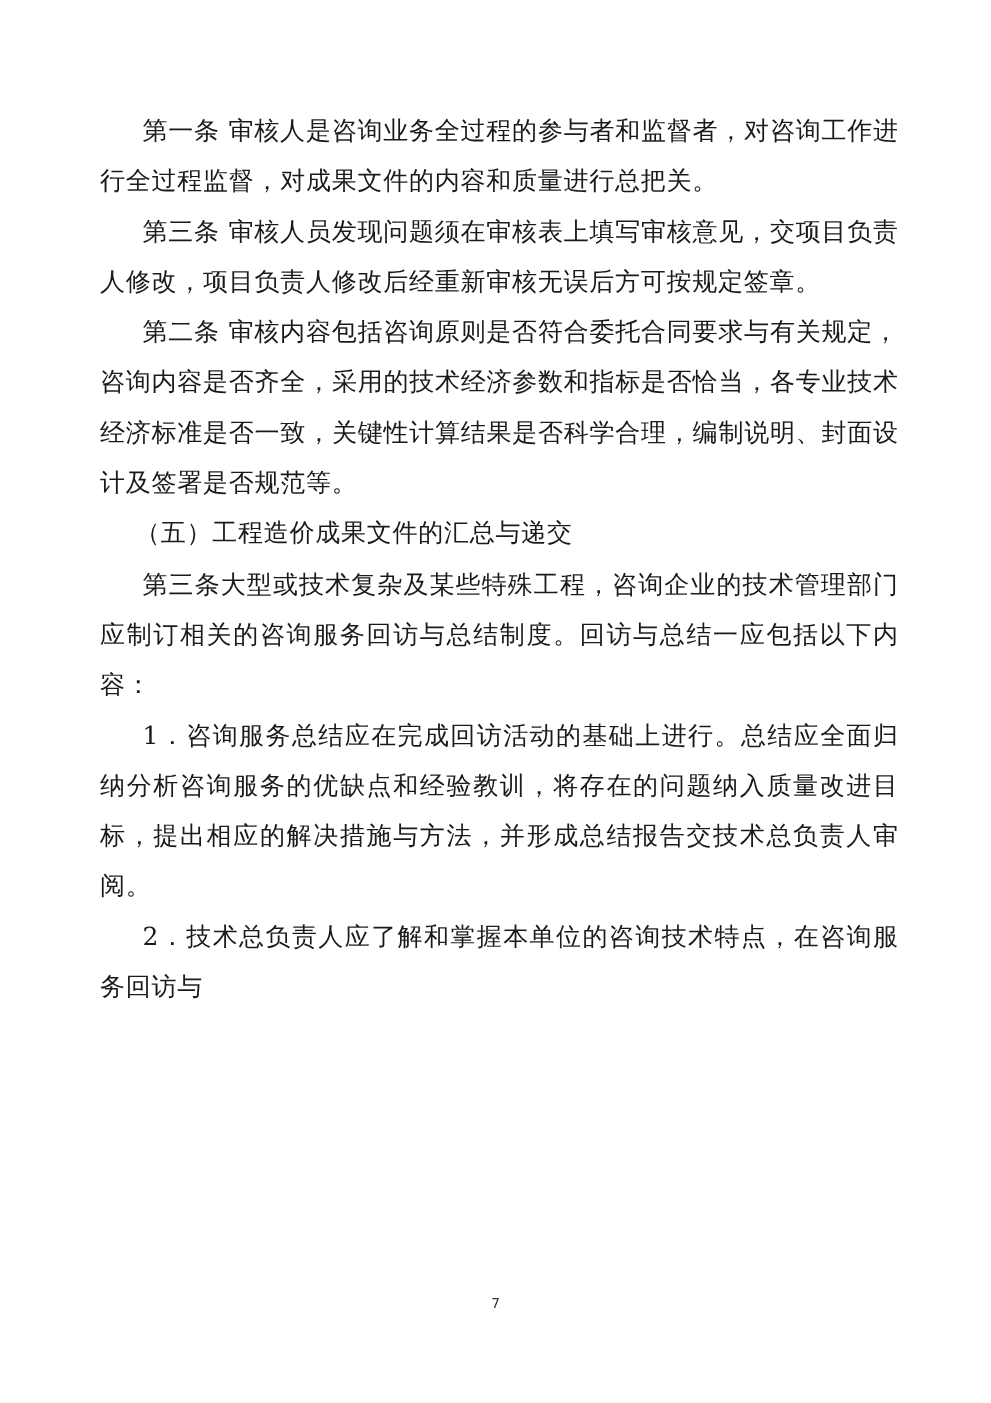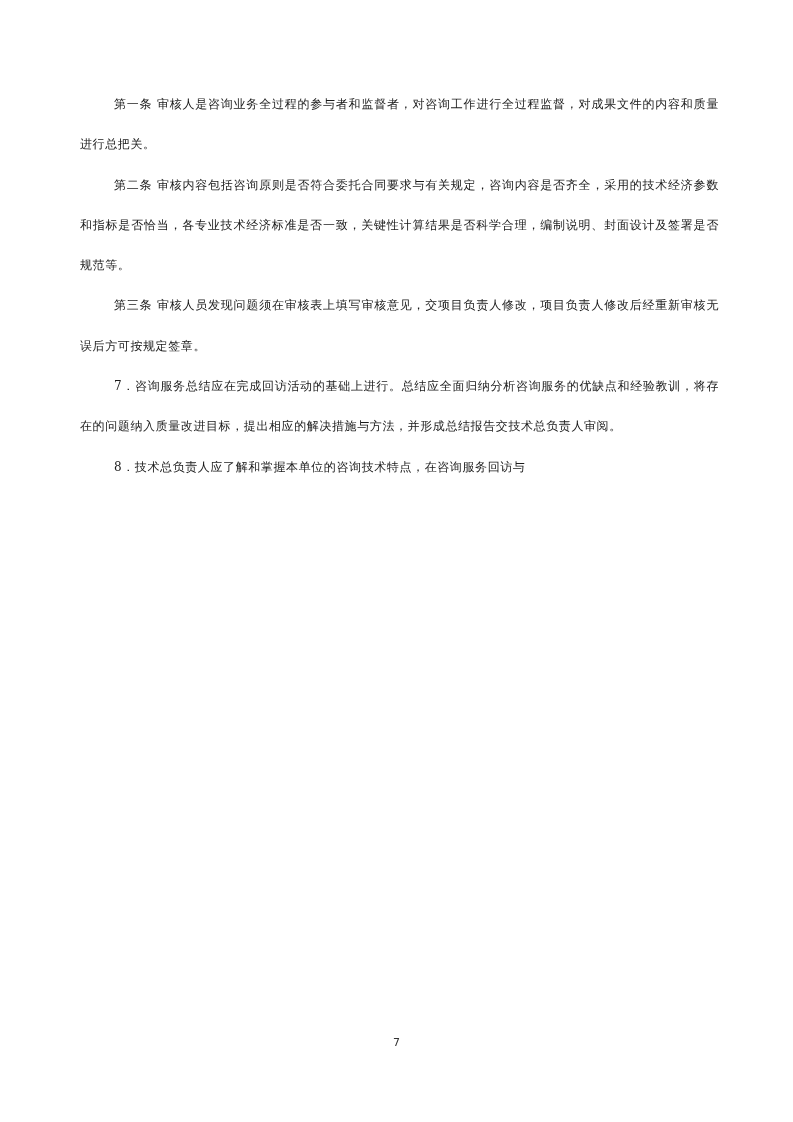--- a/index.html
+++ b/index.html
@@ -16,21 +16,21 @@
       color: #1a1a1a;
     }
     .page {
       position: absolute;
       left: 80px;
       top: 84px;
       width: 639px;
     }
     .para {
       margin: 0;
-      font-size: 12px;
+      font-size: 20px;
       line-height: 40.3px;
       text-align: justify;
       text-align-last: left;
       letter-spacing: 0.6px;
       text-indent: 34px;
       word-break: break-all;
     }
     .para.heading {
       text-indent: 28px;
     }
@@ -43,19 +43,21 @@
       font-family: "DejaVu Sans", "Liberation Sans", sans-serif;
       font-size: 11px;
       color: #333333;
     }
   </style>
 </head>
 <body>
 
 <div class="page">
   <p class="para">第一条 审核人是咨询业务全过程的参与者和监督者，对咨询工作进行全过程监督，对成果文件的内容和质量进行总把关。</p>
+  <p class="para">第三条 审核人员发现问题须在审核表上填写审核意见，交项目负责人修改，项目负责人修改后经重新审核无误后方可按规定签章。</p>
   <p class="para">第二条 审核内容包括咨询原则是否符合委托合同要求与有关规定，咨询内容是否齐全，采用的技术经济参数和指标是否恰当，各专业技术经济标准是否一致，关键性计算结果是否科学合理，编制说明、封面设计及签署是否规范等。</p>
-  <p class="para">第三条 审核人员发现问题须在审核表上填写审核意见，交项目负责人修改，项目负责人修改后经重新审核无误后方可按规定签章。</p>
-  <p class="para">7．咨询服务总结应在完成回访活动的基础上进行。总结应全面归纳分析咨询服务的优缺点和经验教训，将存在的问题纳入质量改进目标，提出相应的解决措施与方法，并形成总结报告交技术总负责人审阅。</p>
-  <p class="para">8．技术总负责人应了解和掌握本单位的咨询技术特点，在咨询服务回访与</p>
+  <p class="para heading">（五）工程造价成果文件的汇总与递交</p>
+  <p class="para">第三条大型或技术复杂及某些特殊工程，咨询企业的技术管理部门应制订相关的咨询服务回访与总结制度。回访与总结一应包括以下内容：</p>
+  <p class="para">1．咨询服务总结应在完成回访活动的基础上进行。总结应全面归纳分析咨询服务的优缺点和经验教训，将存在的问题纳入质量改进目标，提出相应的解决措施与方法，并形成总结报告交技术总负责人审阅。</p>
+  <p class="para">2．技术总负责人应了解和掌握本单位的咨询技术特点，在咨询服务回访与</p>
 </div>
 
 <div class="page-number">7</div>
 
 </body></html>

